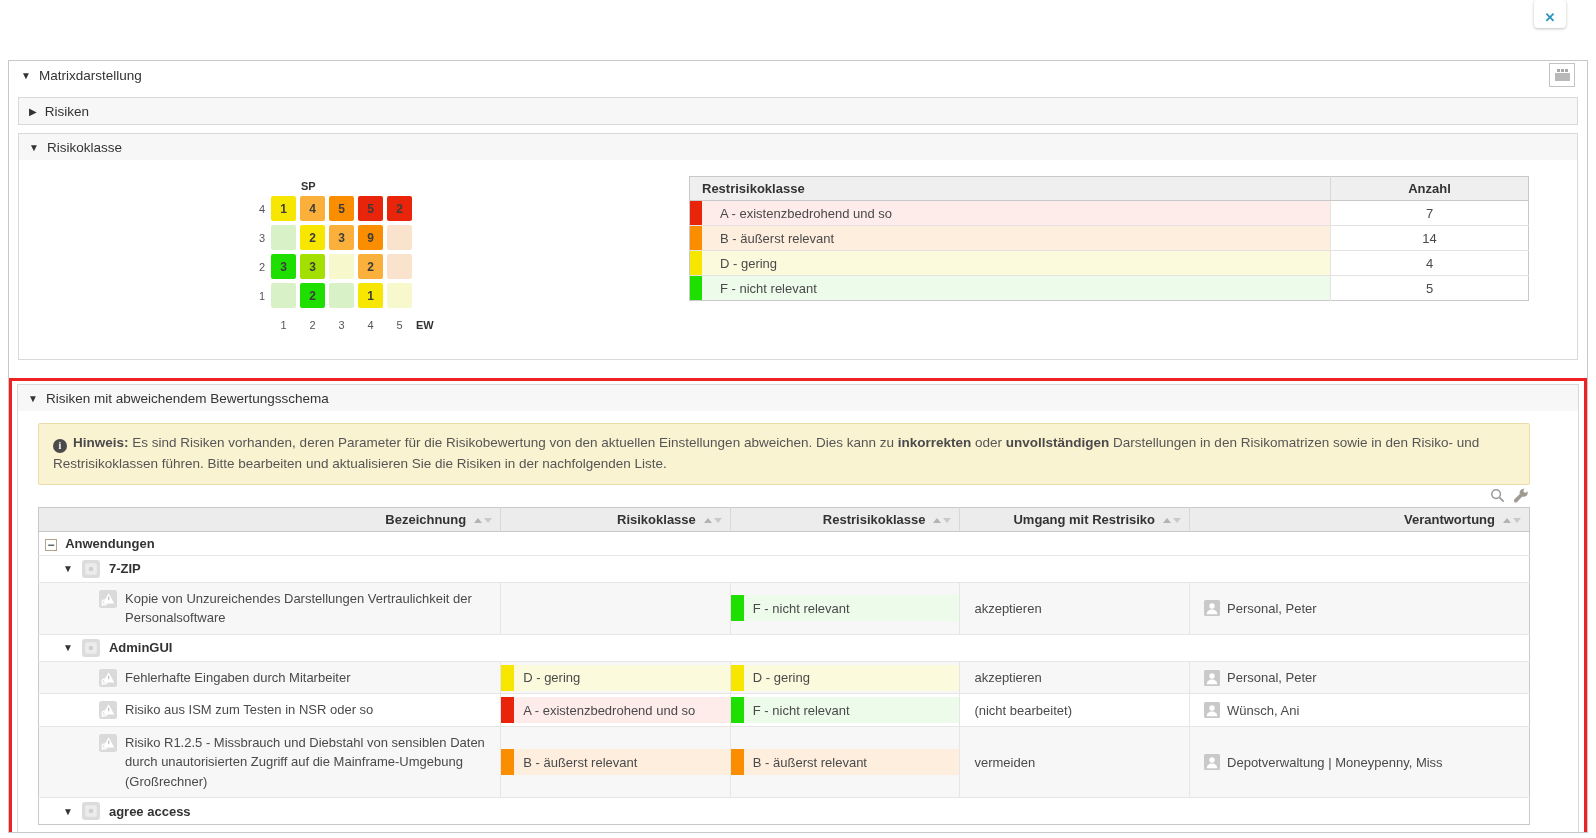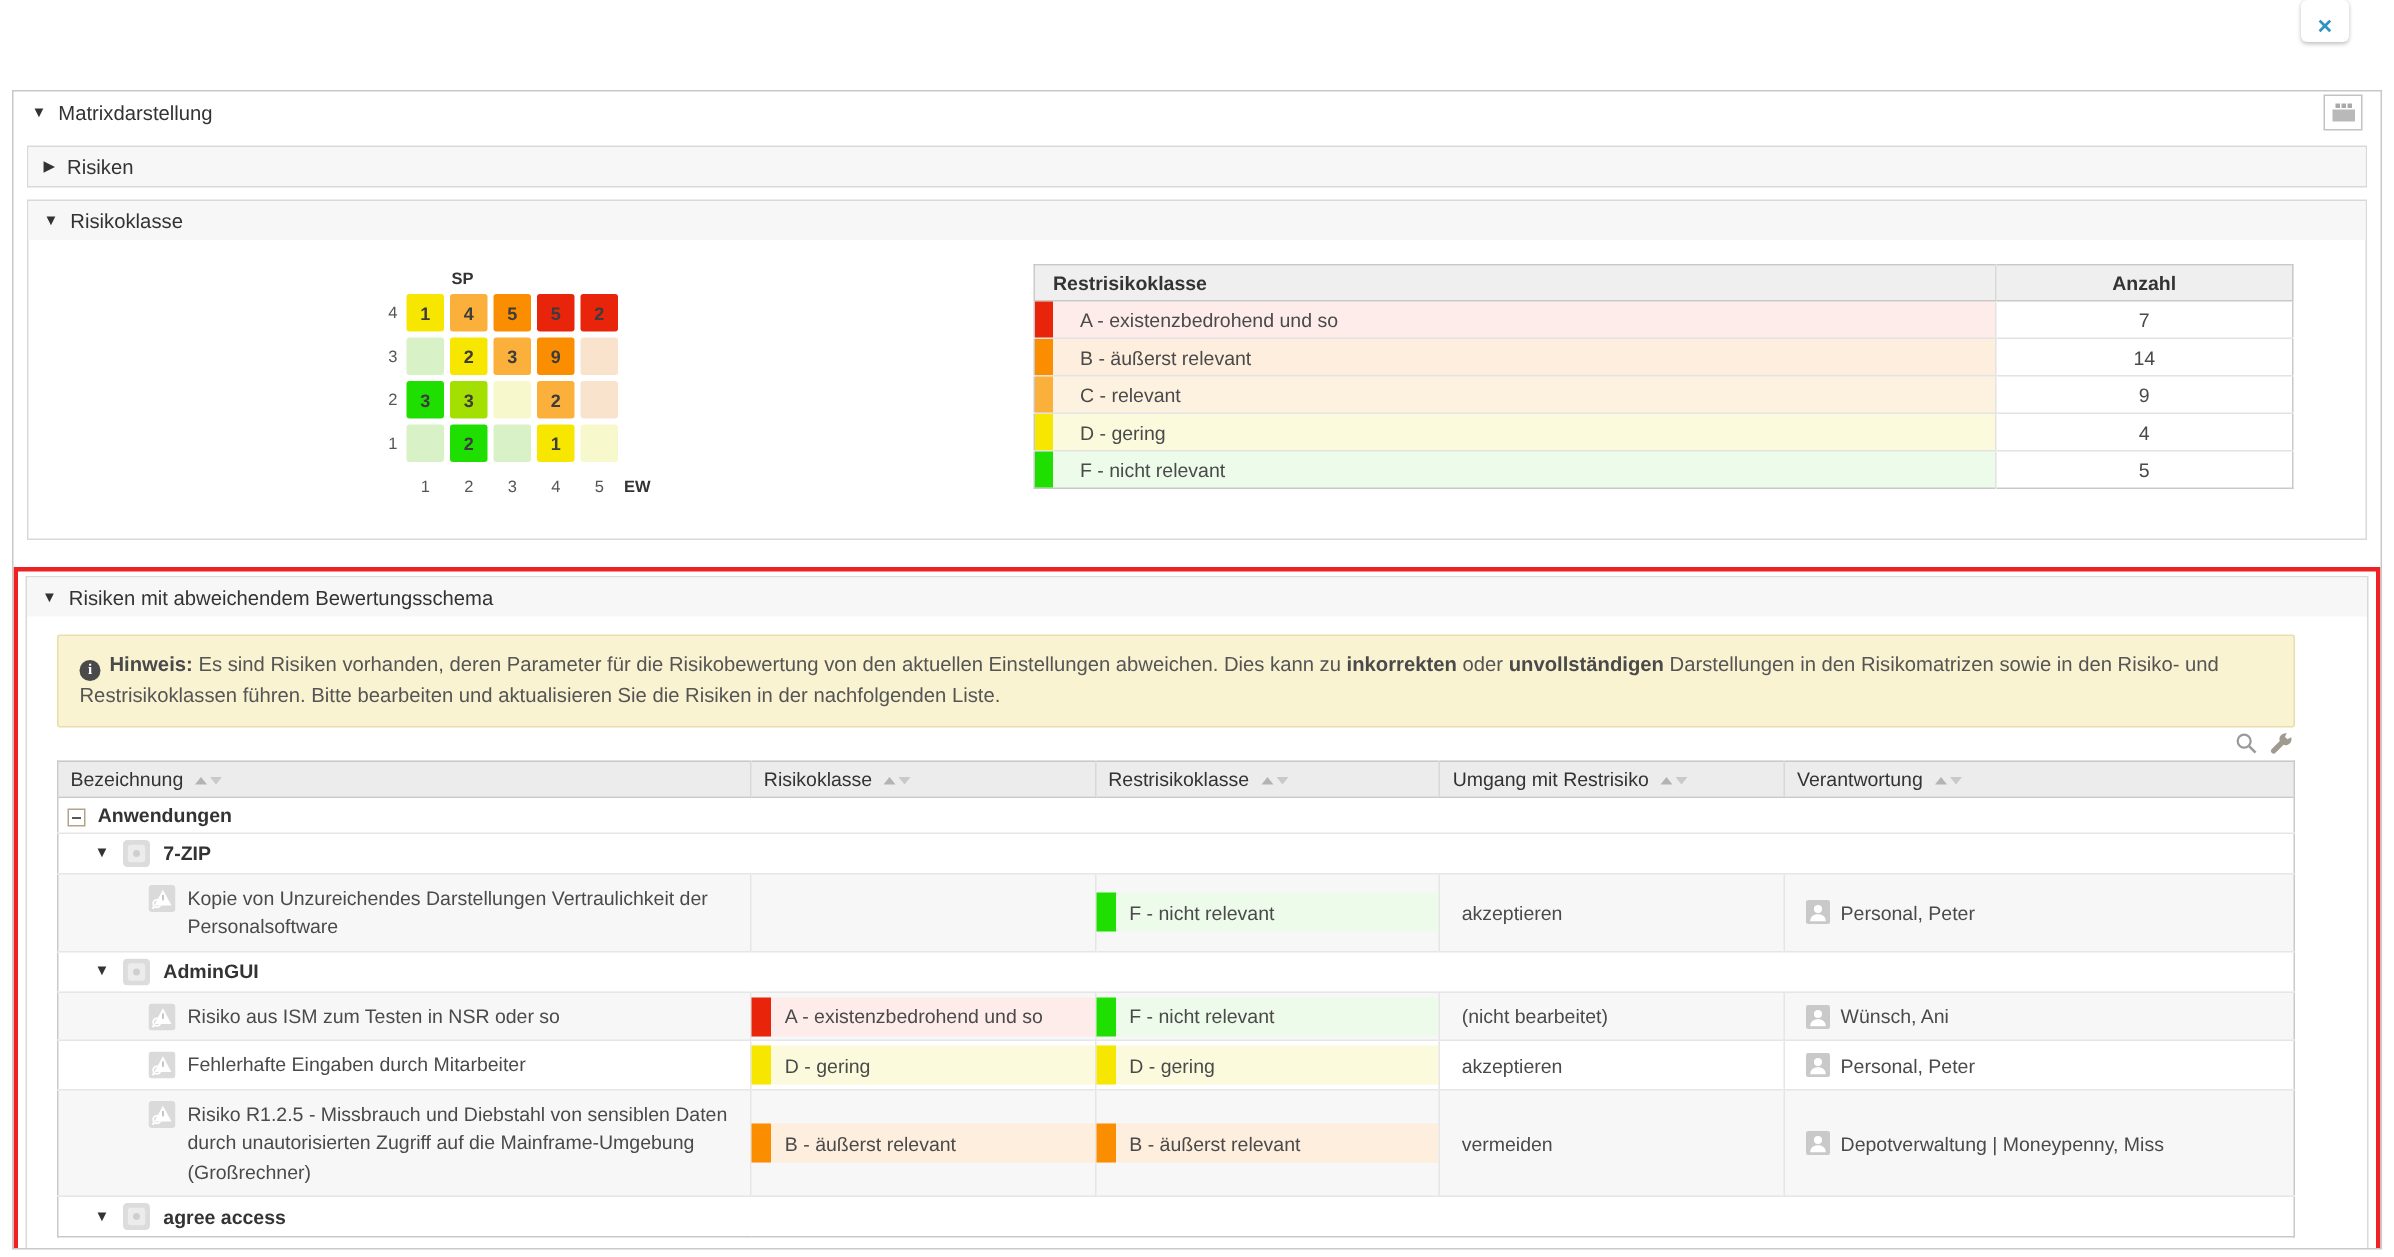--- a/index.html
+++ b/index.html
@@ -74,21 +74,21 @@
              color:#fff; font-size:10px; font-weight:bold; align-items:center; justify-content:center;
              margin-right:6px; vertical-align:-2px; font-family:"Liberation Serif", serif; }
   .hinweis b { color:#4a4a4a; }
 
   .tools-row { display:flex; justify-content:flex-end; align-items:center; gap:8px; height:22px; padding:2px 2px; }
   .tool-ic { width:15px; height:15px; cursor:pointer; }
 
   table.risks { width:100%; border-collapse:collapse; table-layout:fixed; border:1px solid #c9c9c9; font-size:13px; }
   table.risks col.c1{width:31%} table.risks col.c2{width:15.4%} table.risks col.c3{width:15.4%}
   table.risks col.c4{width:15.4%} table.risks col.c5{width:22.8%}
-  table.risks th { background:#ececec; font-weight:normal; color:#333; text-align:left;
+  table.risks th { background:#ececec; font-weight:bold; color:#333; text-align:right;
                    padding:4px 8px; border-bottom:1px solid #c9c9c9; height:22px; }
   table.risks th + th { border-left:1px solid #d8d8d8; }
   .sort { display:inline-flex; gap:2px; margin-left:8px; vertical-align:1px; }
   .sort i { display:inline-block; width:0; height:0; }
   .sort .cu { border-left:4px solid transparent; border-right:4px solid transparent; border-bottom:5px solid #b3b3b3; }
   .sort .cd { border-left:4px solid transparent; border-right:4px solid transparent; border-top:5px solid #c9c9c9; }
 
   table.risks td { border-top:1px solid #e6e6e6; vertical-align:middle; color:#4a4a4a;margin-left:40px; }
   tbody tr:nth-child(2n+3) { background:#f7f7f7; }
   tr.root-row td { font-weight:bold; color:#333; padding:4px 6px; }
@@ -208,29 +208,20 @@
                 <tr>
                   <td class="cls-cell" style="background: rgb(253, 238, 222);">
                     <div class="cls-inner">
                       <span class="cls-bar" style="background: rgb(251, 141, 0);"></span>
                       <span class="cls-lbl">B - äußerst relevant</span>
                     </div>
                   </td>
                   <td class="count-cell">14</td>
                 </tr>
                 <tr>
-                  <td class="cls-cell" style="background: rgb(253, 242, 224);">
-                    <div class="cls-inner">
-                      <span class="cls-bar" style="background: rgb(251, 176, 59);"></span>
-                      <span class="cls-lbl">C - relevant</span>
-                    </div>
-                  </td>
-                  <td class="count-cell">9</td>
-                </tr>
-                <tr>
                   <td class="cls-cell" style="background: rgb(252, 250, 220);">
                     <div class="cls-inner">
                       <span class="cls-bar" style="background: rgb(247, 231, 0);"></span>
                       <span class="cls-lbl">D - gering</span>
                     </div>
                   </td>
                   <td class="count-cell">4</td>
                 </tr>
                 <tr>
                   <td class="cls-cell" style="background: rgb(237, 251, 234);">
@@ -377,87 +368,87 @@
                     <div class="bez-cell">
                       <span style="display: inline-flex;">
                         <svg width="18" height="18" viewBox="0 0 18 18">
                           <rect width="18" height="18" rx="2.5" fill="#dadada"></rect>
                           <path d="M9.6 3.2 L15.3 13.6 H3.9 Z" fill="#ffffff"></path>
                           <rect x="9" y="6.6" width="1.3" height="3.6" fill="#c4c4c4"></rect>
                           <circle cx="5.6" cy="12.4" r="2.5" fill="none" stroke="#ffffff" stroke-width="1.2"></circle>
                           <line x1="3.6" y1="14.7" x2="2.6" y2="15.7" stroke="#ffffff" stroke-width="1.3"></line>
                         </svg>
                       </span>
-                      <span class="bez-text">Risiko aus ISM zum Testen in NSR oder so</span>
-                    </div>
-                  </td>
-                  <td class="chip-td">
-                    <div class="chip" style="background: rgb(253, 236, 234);">
-                      <span class="bar" style="background: rgb(232, 36, 11);"></span>
-                      <span class="lbl">A - existenzbedrohend und so</span>
-                    </div>
-                  </td>
-                  <td class="chip-td">
-                    <div class="chip" style="background: rgb(237, 251, 234);">
-                      <span class="bar" style="background: rgb(31, 223, 0);"></span>
-                      <span class="lbl">F - nicht relevant</span>
-                    </div>
-                  </td>
-                  <td class="umgang-td">(nicht bearbeitet)</td>
+                      <span class="bez-text">Fehlerhafte Eingaben durch Mitarbeiter</span>
+                    </div>
+                  </td>
+                  <td class="chip-td">
+                    <div class="chip" style="background: rgb(252, 250, 220);">
+                      <span class="bar" style="background: rgb(247, 231, 0);"></span>
+                      <span class="lbl">D - gering</span>
+                    </div>
+                  </td>
+                  <td class="chip-td">
+                    <div class="chip" style="background: rgb(252, 250, 220);">
+                      <span class="bar" style="background: rgb(247, 231, 0);"></span>
+                      <span class="lbl">D - gering</span>
+                    </div>
+                  </td>
+                  <td class="umgang-td">akzeptieren</td>
                   <td class="ver-td">
                     <div class="ver-inner">
                       <span style="display: inline-flex;">
                         <svg width="16" height="16" viewBox="0 0 16 16">
                           <rect width="16" height="16" rx="1.5" fill="#c9c9c9"></rect>
                           <circle cx="8" cy="6" r="2.7" fill="#ffffff"></circle>
                           <path d="M2.8 14.2 c0-3.1 2.3-4.7 5.2-4.7 s5.2 1.6 5.2 4.7 z" fill="#ffffff"></path>
                         </svg>
                       </span>
-                      <span>Wünsch, Ani</span>
+                      <span>Personal, Peter</span>
                     </div>
                   </td>
                 </tr>
                 <tr class="risk-row">
                   <td>
                     <div class="bez-cell">
                       <span style="display: inline-flex;">
                         <svg width="18" height="18" viewBox="0 0 18 18">
                           <rect width="18" height="18" rx="2.5" fill="#dadada"></rect>
                           <path d="M9.6 3.2 L15.3 13.6 H3.9 Z" fill="#ffffff"></path>
                           <rect x="9" y="6.6" width="1.3" height="3.6" fill="#c4c4c4"></rect>
                           <circle cx="5.6" cy="12.4" r="2.5" fill="none" stroke="#ffffff" stroke-width="1.2"></circle>
                           <line x1="3.6" y1="14.7" x2="2.6" y2="15.7" stroke="#ffffff" stroke-width="1.3"></line>
                         </svg>
                       </span>
-                      <span class="bez-text">Fehlerhafte Eingaben durch Mitarbeiter</span>
-                    </div>
-                  </td>
-                  <td class="chip-td">
-                    <div class="chip" style="background: rgb(252, 250, 220);">
-                      <span class="bar" style="background: rgb(247, 231, 0);"></span>
-                      <span class="lbl">D - gering</span>
-                    </div>
-                  </td>
-                  <td class="chip-td">
-                    <div class="chip" style="background: rgb(252, 250, 220);">
-                      <span class="bar" style="background: rgb(247, 231, 0);"></span>
-                      <span class="lbl">D - gering</span>
-                    </div>
-                  </td>
-                  <td class="umgang-td">akzeptieren</td>
+                      <span class="bez-text">Risiko aus ISM zum Testen in NSR oder so</span>
+                    </div>
+                  </td>
+                  <td class="chip-td">
+                    <div class="chip" style="background: rgb(253, 236, 234);">
+                      <span class="bar" style="background: rgb(232, 36, 11);"></span>
+                      <span class="lbl">A - existenzbedrohend und so</span>
+                    </div>
+                  </td>
+                  <td class="chip-td">
+                    <div class="chip" style="background: rgb(237, 251, 234);">
+                      <span class="bar" style="background: rgb(31, 223, 0);"></span>
+                      <span class="lbl">F - nicht relevant</span>
+                    </div>
+                  </td>
+                  <td class="umgang-td">(nicht bearbeitet)</td>
                   <td class="ver-td">
                     <div class="ver-inner">
                       <span style="display: inline-flex;">
                         <svg width="16" height="16" viewBox="0 0 16 16">
                           <rect width="16" height="16" rx="1.5" fill="#c9c9c9"></rect>
                           <circle cx="8" cy="6" r="2.7" fill="#ffffff"></circle>
                           <path d="M2.8 14.2 c0-3.1 2.3-4.7 5.2-4.7 s5.2 1.6 5.2 4.7 z" fill="#ffffff"></path>
                         </svg>
                       </span>
-                      <span>Personal, Peter</span>
+                      <span>Wünsch, Ani</span>
                     </div>
                   </td>
                 </tr>
                 <tr class="risk-row">
                   <td>
                     <div class="bez-cell">
                       <span style="display: inline-flex;">
                         <svg width="18" height="18" viewBox="0 0 18 18">
                           <rect width="18" height="18" rx="2.5" fill="#dadada"></rect>
                           <path d="M9.6 3.2 L15.3 13.6 H3.9 Z" fill="#ffffff"></path>

